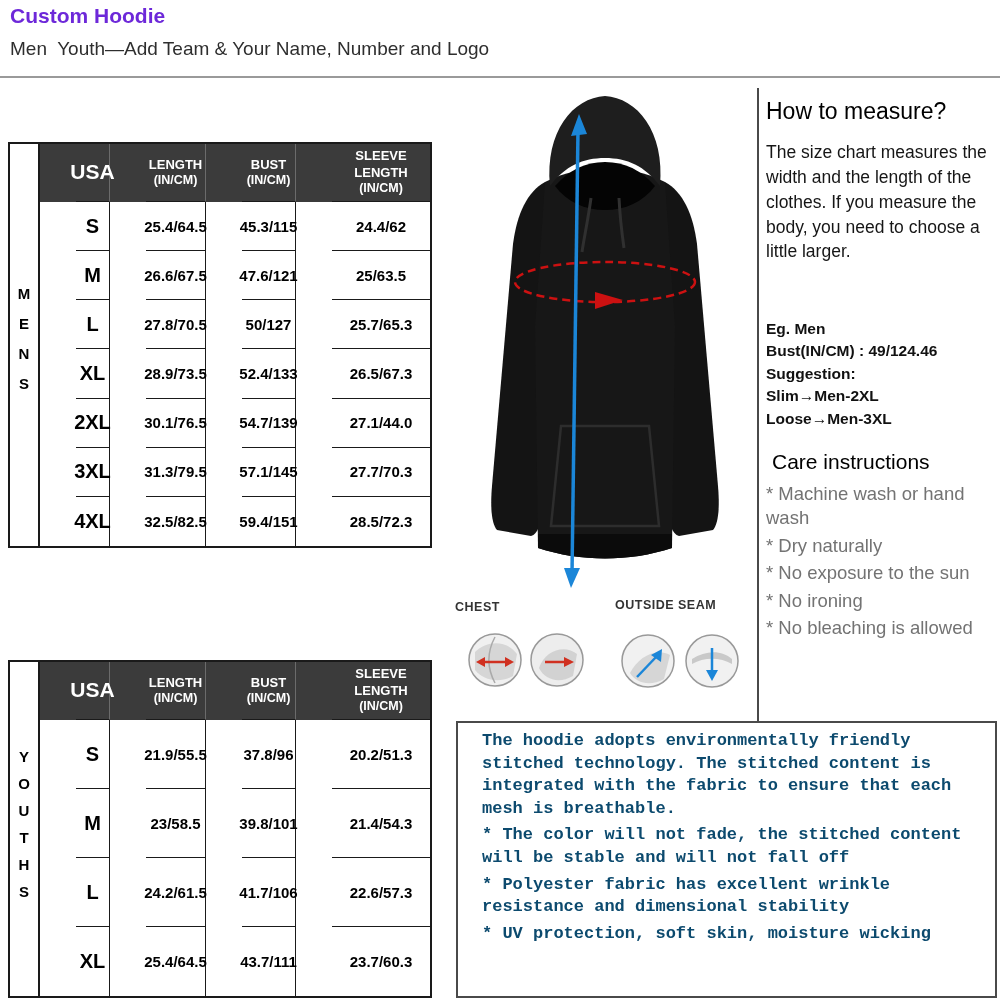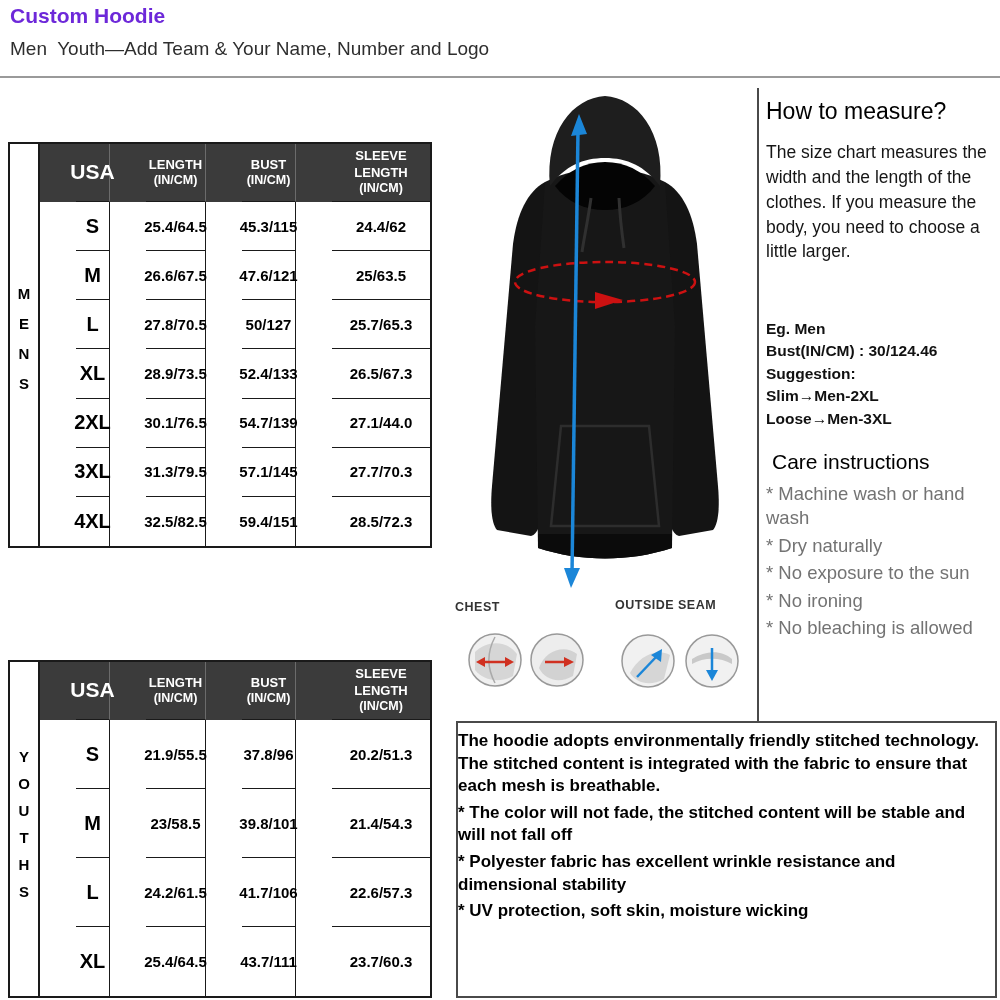--- a/index.html
+++ b/index.html
@@ -44,21 +44,21 @@
   .divider{position:absolute;left:757px;top:88px;width:2px;height:633px;background:#4a4a4a;}
   .htm-title{position:absolute;left:766px;top:98px;font-size:23px;font-weight:400;color:#000;}
   .htm-body{position:absolute;left:766px;top:140px;width:230px;font-size:17.5px;line-height:1.42;color:#161616;}
   .eg-block{position:absolute;left:766px;top:318px;width:232px;font-size:15.5px;font-weight:700;line-height:1.45;color:#111;}
   .care-title{position:absolute;left:772px;top:450px;font-size:21px;font-weight:400;color:#000000;}
   .care-list{position:absolute;left:766px;top:482px;width:232px;font-size:18.5px;line-height:1.32;color:#737373;}
   .care-list div{margin-bottom:3px;}
 
   
   .features-box{position:absolute;left:456px;top:721px;width:541px;height:277px;border:2px solid #4a4a4a;
-                box-sizing:border-box;padding:7px 0;font-size:17px;font-weight:600;line-height:1.33;color:#000000;}
+                box-sizing:border-box;padding:7px 24px;font-size:17px;font-weight:600;line-height:1.33;color:#0c4a6e;font-family:Liberation Mono, monospace;}
   .features-box .intro{margin-bottom:4px;}
   .features-box .item{margin-bottom:4px;}
 </style>
 </head>
 <body>
 
 <div id="page">
 
   <div class="title">Custom Hoodie</div>
   <div class="subtitle">Men  Youth—Add Team &amp; Your Name, Number and Logo</div>
@@ -230,21 +230,21 @@
     <line x1="28" y1="15" x2="28" y2="40" stroke="#1b86d8" stroke-width="2.5"></line>
     <polygon points="28,48 22,37 34,37" fill="#1b86d8"></polygon>
   </svg>
 
   <div class="divider"></div>
 
   <div class="htm-title">How to measure?</div>
   <div class="htm-body">The size chart measures the width and the length of the clothes.  If you measure the body, you need to choose a little larger.</div>
   <div class="eg-block">
     <div>Eg. Men</div>
-    <div>Bust(IN/CM) : 30/124.46</div>
+    <div>Bust(IN/CM) : 49/124.46</div>
     <div>Suggestion:</div>
     <div>Slim→Men-2XL</div>
     <div>Loose→Men-3XL</div>
   </div>
 
   <div class="care-title">Care instructions</div>
   <div class="care-list">
     <div>* Machine wash or hand wash</div>
     <div>* Dry naturally</div>
     <div>* No exposure to the sun</div>

